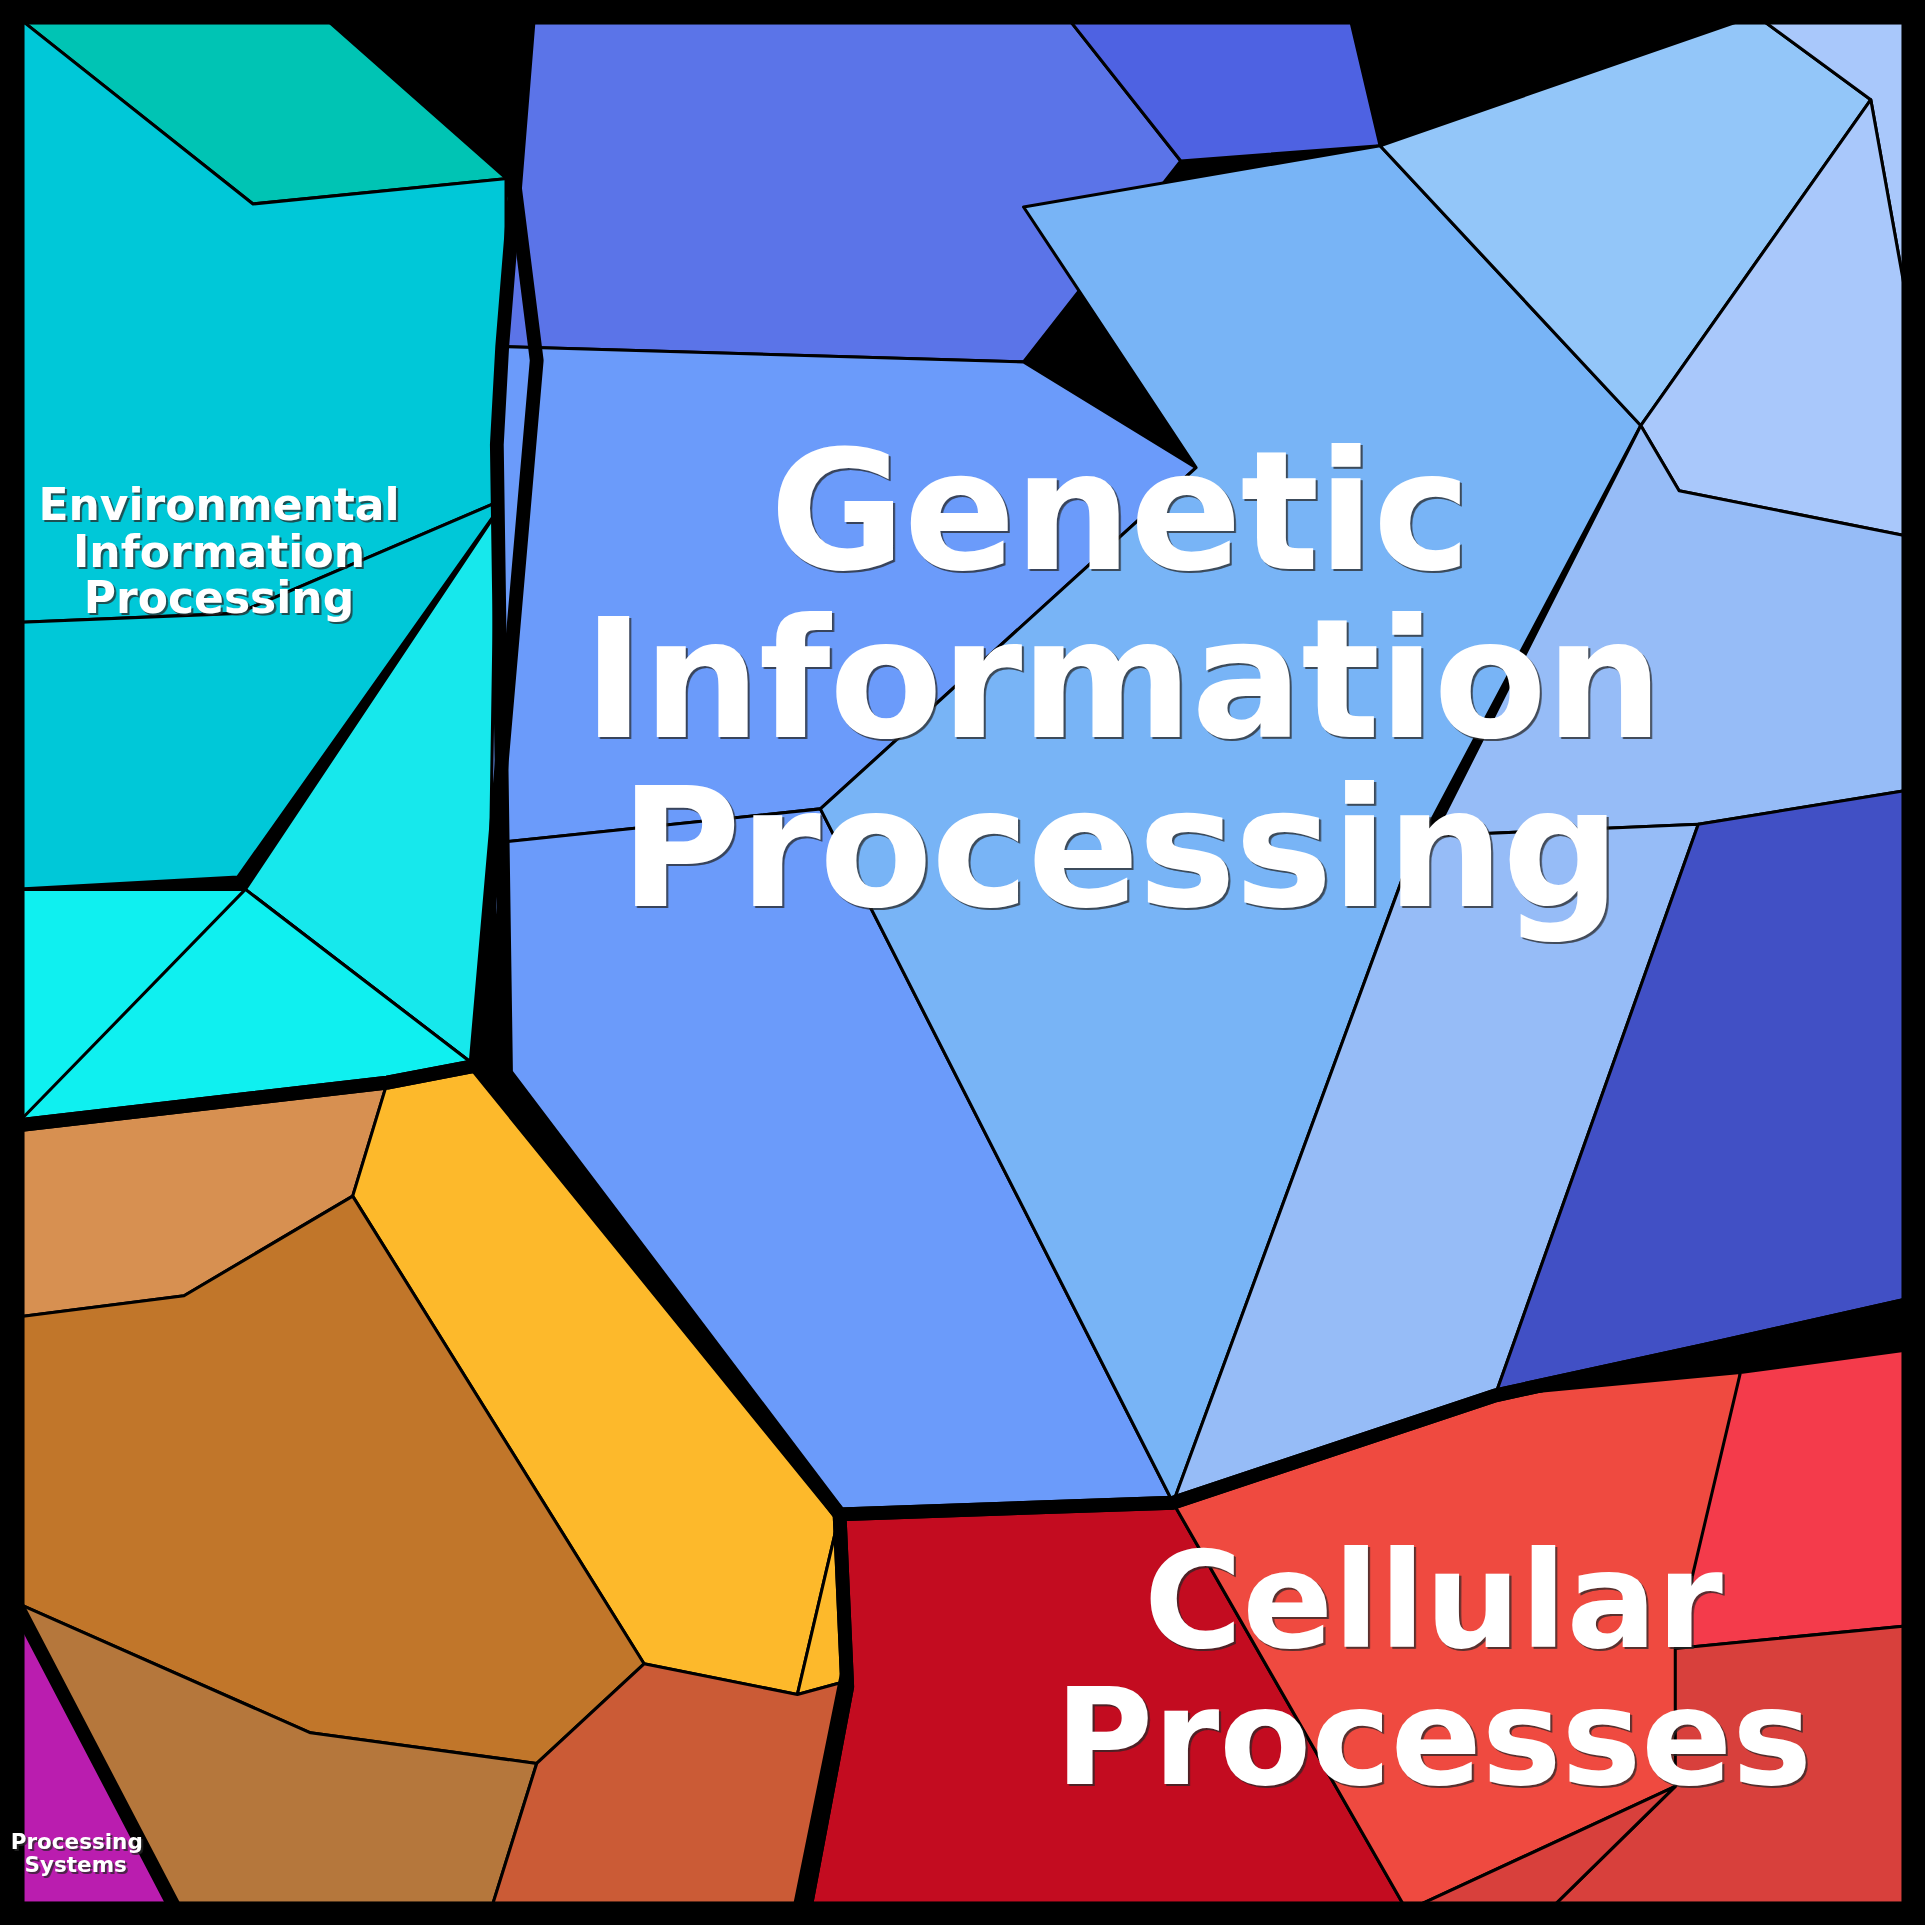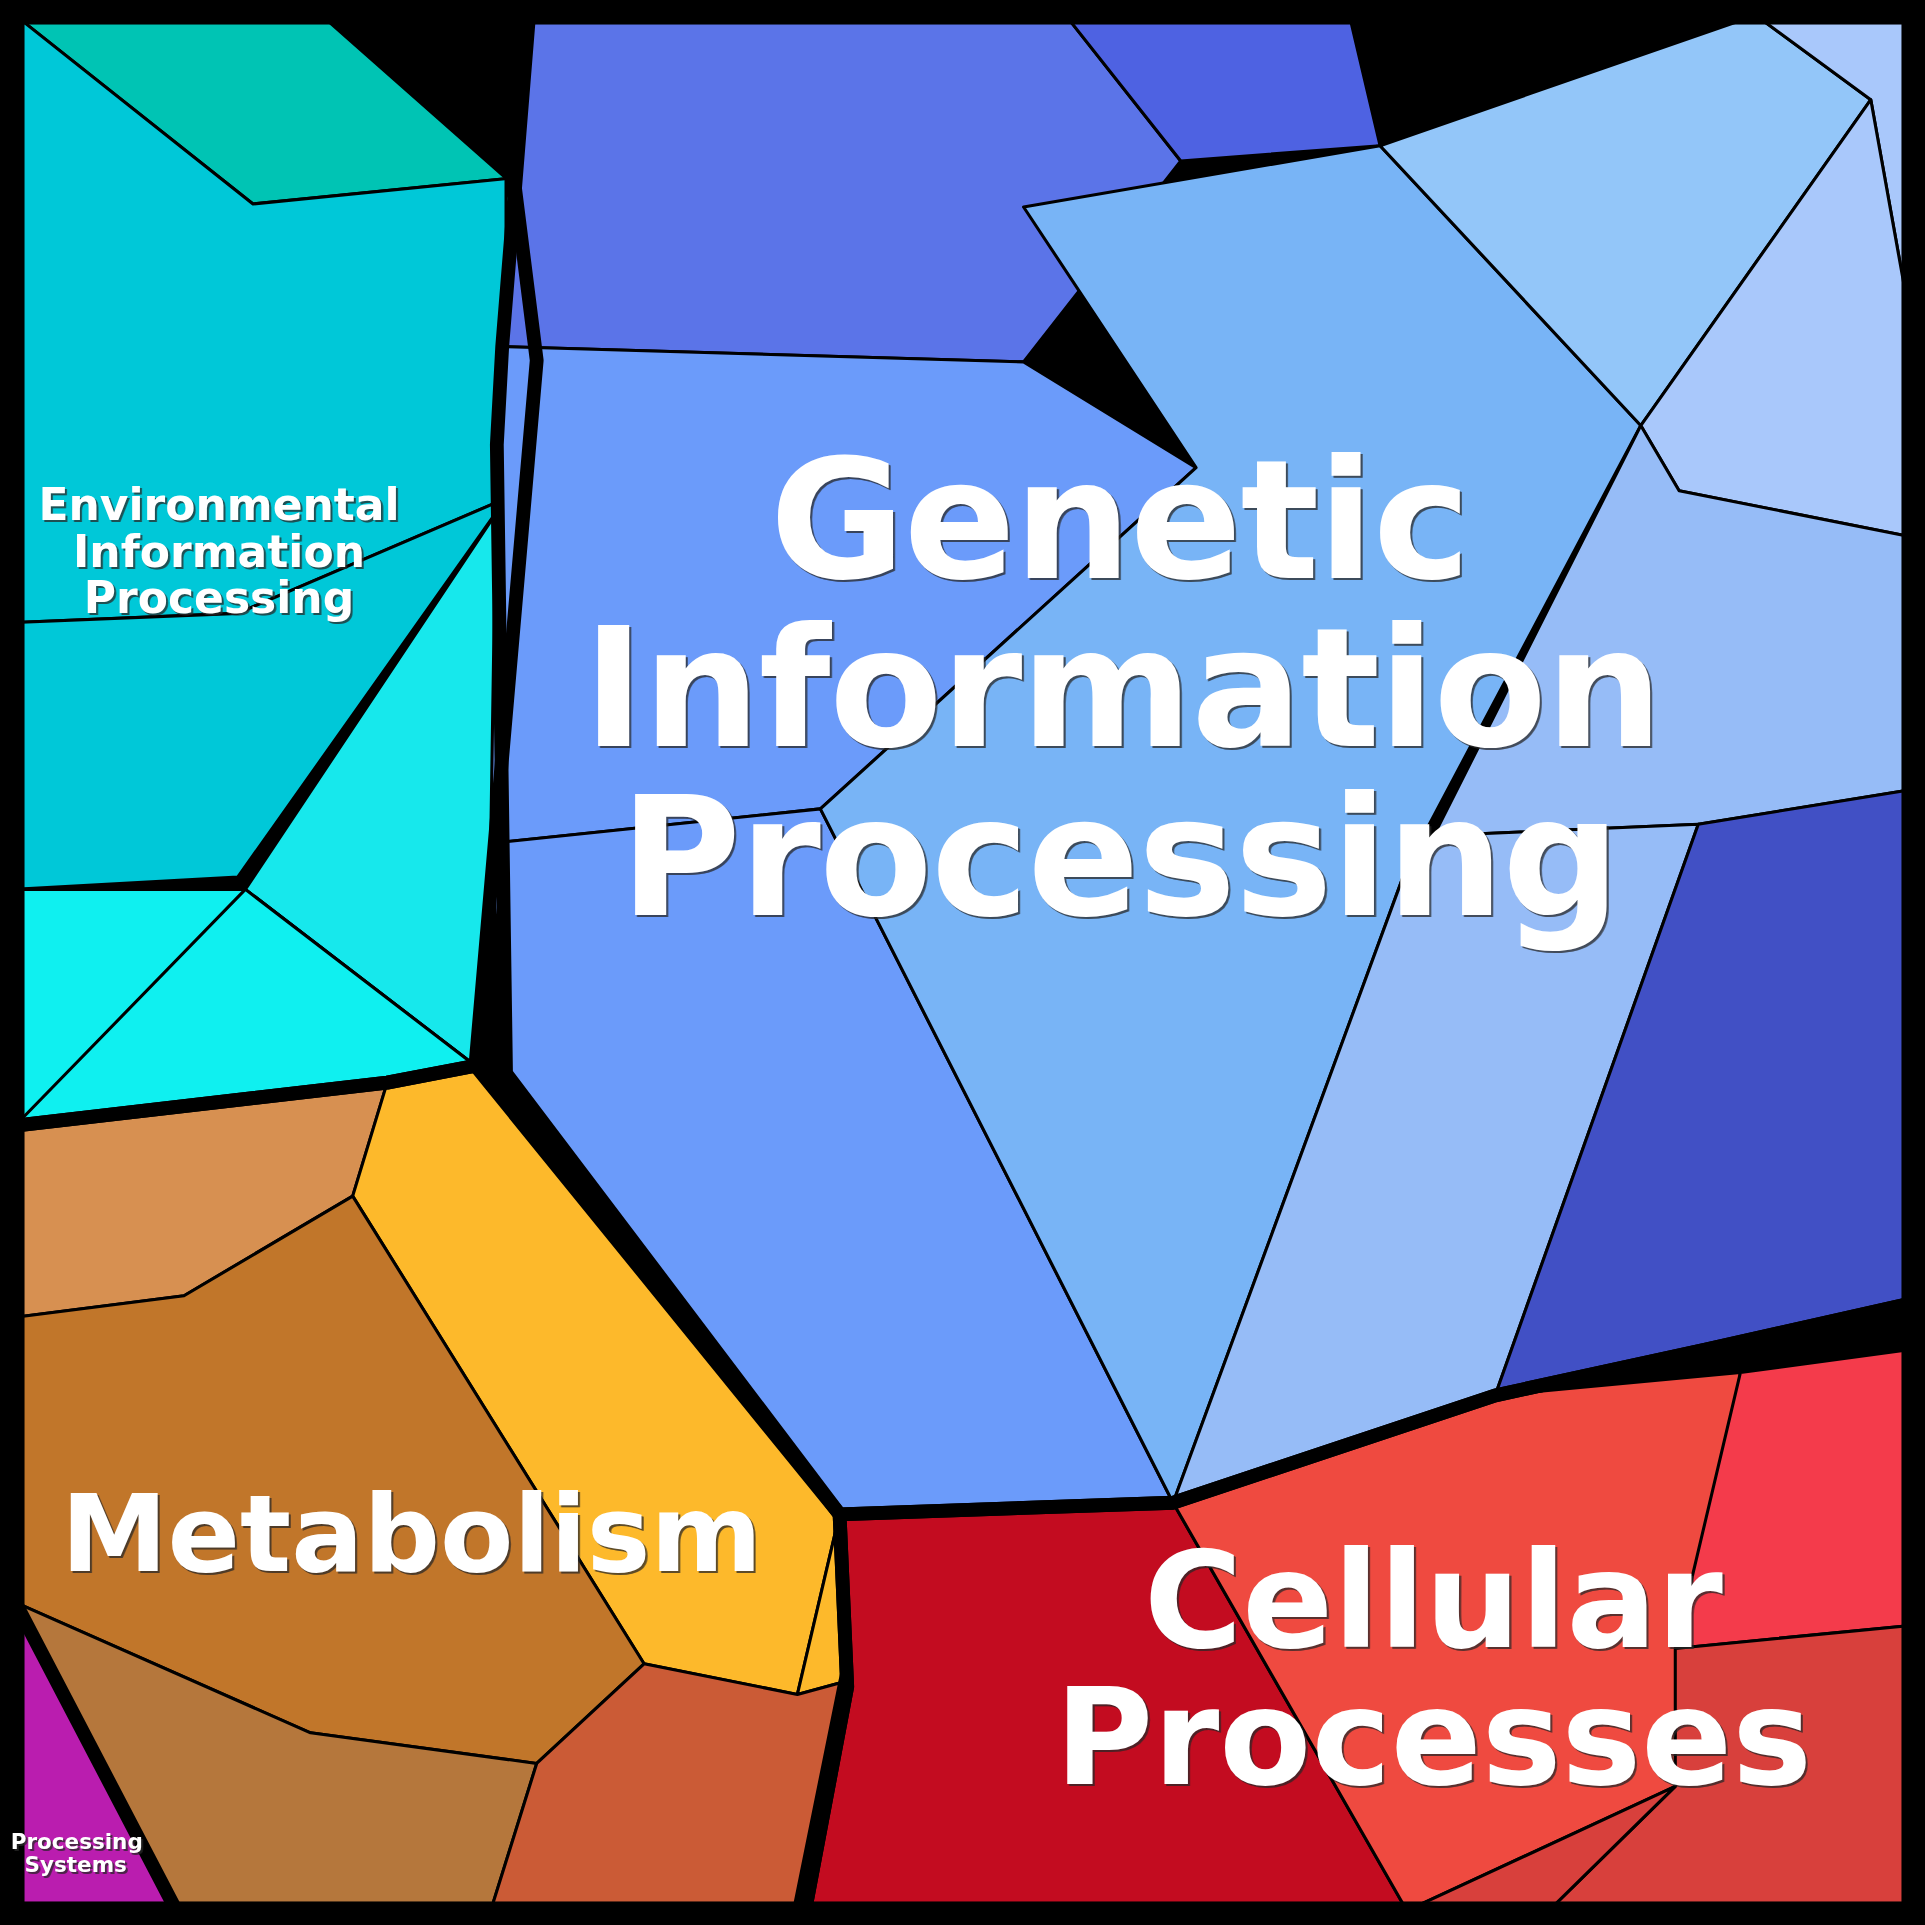--- a/index.html
+++ b/index.html
@@ -45,21 +45,21 @@
     line-height: 1.02;
     white-space: pre-line;
     text-align: center;
     pointer-events: none;
     text-shadow:
        2.3px 2.3px 0 rgba(40,40,40,0.55),
        1.5px 1.5px 0 rgba(40,40,40,0.45),
       -0.8px -0.8px 0 rgba(255,255,255,0.0);
   }
   #lbl-gip {
-    left: 583px; top: 437px; width: 1073px;
+    left: 583px; top: 428px; width: 1073px;
     font-size: 165px; letter-spacing: -1.5px;
   }
   #lbl-cp {
     left: 1027px; top: 1533px; width: 813px;
     font-size: 134px;
   }
   #lbl-meta {
     left: 61px; top: 1480px; width: 644px;
     font-size: 107px;
   }
@@ -123,21 +123,20 @@
   </svg>
 
   <div class="label" id="lbl-eip">Environmental
 Information
 Processing</div>
 
   <div class="label" id="lbl-gip">Genetic
 Information
 Processing</div>
 
-  <div class="label" id="lbl-meta">Metabolism</div>
 
   <div class="label" id="lbl-cp">Cellular
 Processes</div>
 
   <div class="label" id="lbl-org">Processing
 Systems</div>
 
 </div>
 
 

